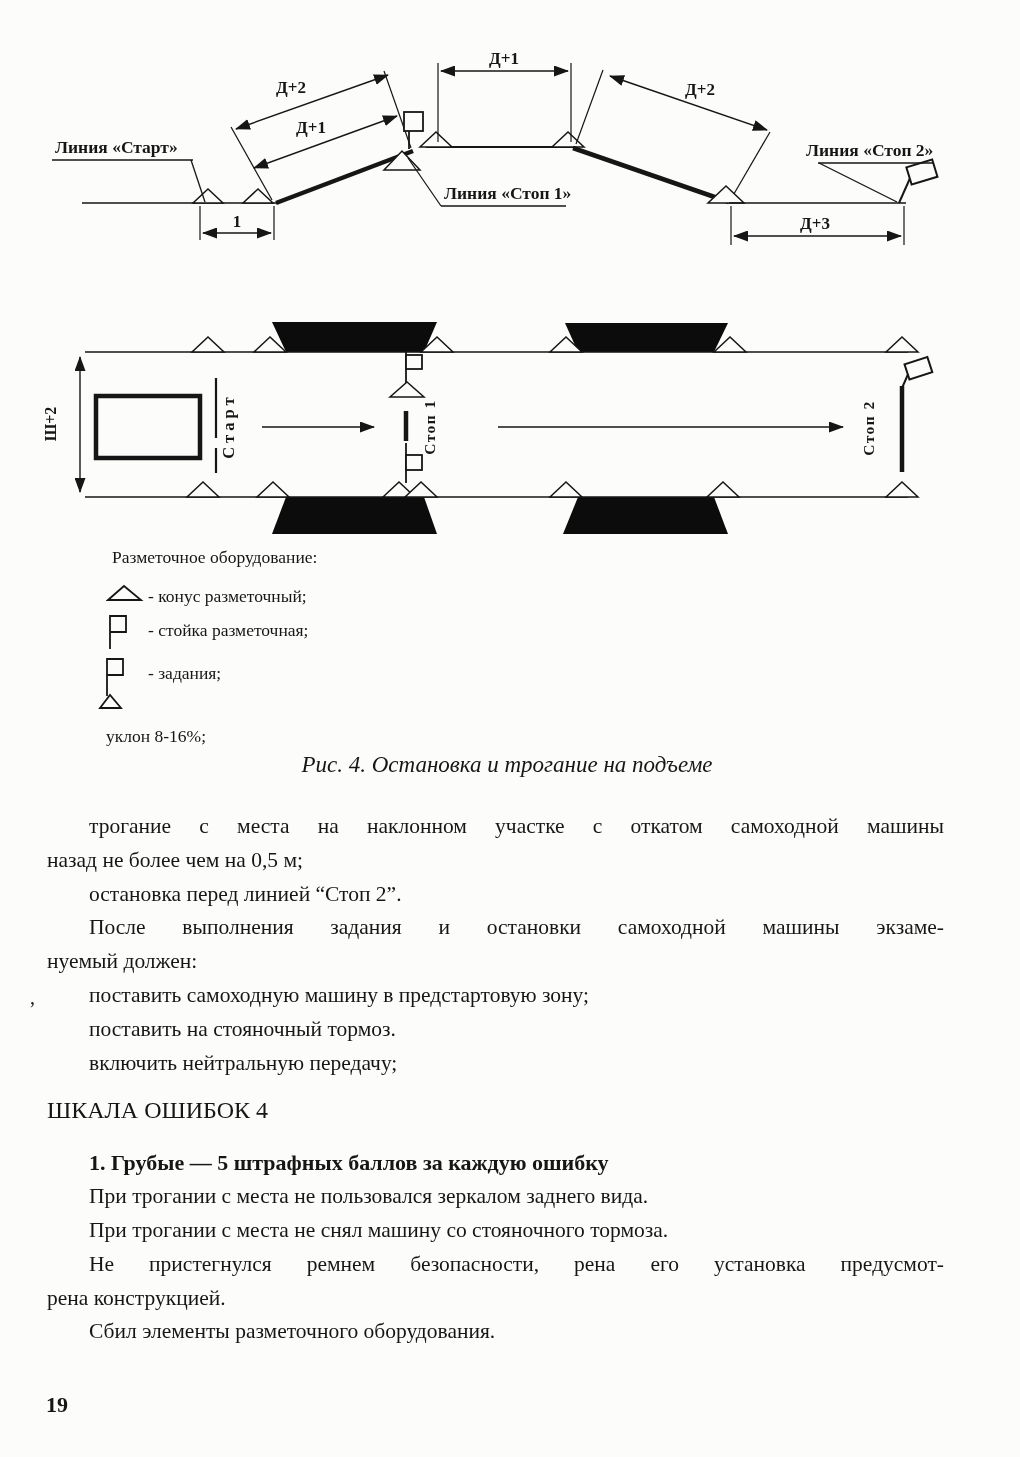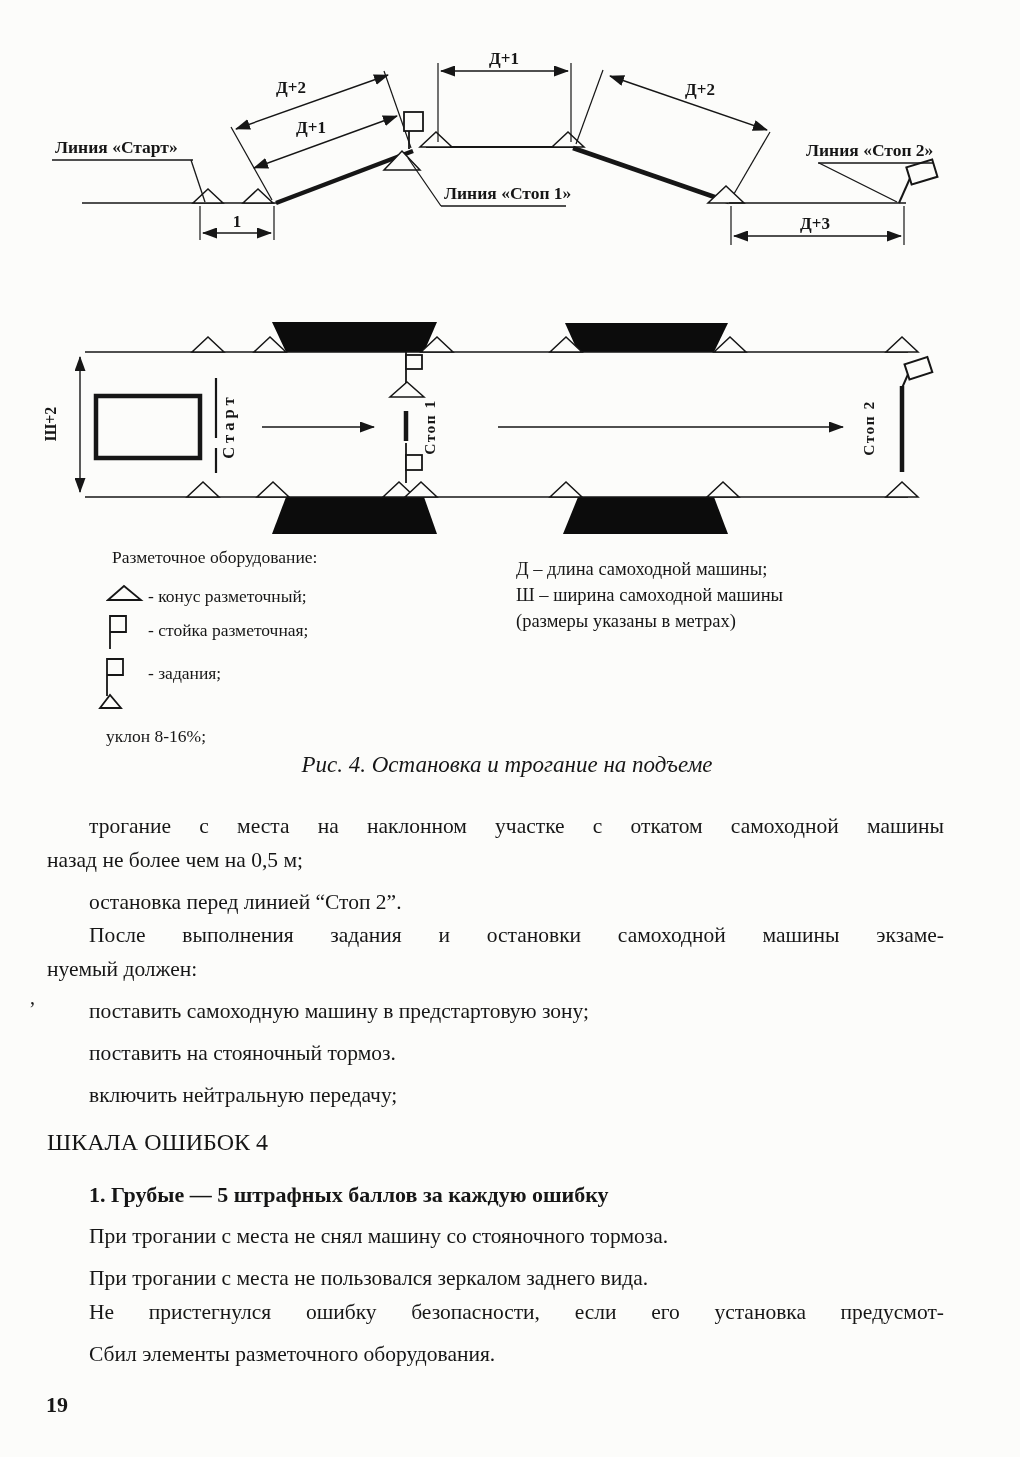--- a/index.html
+++ b/index.html
@@ -11,21 +11,21 @@
   svg text{font-family:"Liberation Serif", serif;fill:#161616;}
   .diagram-svg{position:absolute;left:0;top:0;}
   .abs{position:absolute;}
   .legend-label{font-size:17.5px;}
   .legend-title{font-size:17.5px;}
   .notes{font-size:18.5px;line-height:26px;}
   .slope{font-size:17.5px;}
   .caption{left:12px;top:752px;width:990px;text-align:center;font-style:italic;font-size:23px;}
   .body-text{left:47px;top:810px;width:897px;font-size:21.5px;}
   .bline{line-height:33.8px;white-space:nowrap;}
-  .indent{text-indent:42px;margin-top:8px;}
+  .indent{text-indent:42px;}
   .stretch{white-space:normal;text-align:justify;text-align-last:justify;}
   .heading{margin-top:14px;line-height:32px;text-align:left;font-weight:normal;font-size:24px;}
   .subheading{margin-top:20px;line-height:33.8px;font-weight:bold;font-size:22px;text-indent:42px;white-space:nowrap;}
   .pagenum{left:46px;top:1392px;font-weight:bold;font-size:22px;}
   .margin-mark{left:30px;top:986px;font-size:20px;}
 </style>
 </head>
 <body>
 
 <div class="page">
@@ -162,43 +162,39 @@
   </svg>
   <div class="abs legend-label" style="left:148px;top:620px;">- стойка разметочная;</div>
 
   <svg class="abs" style="left:98px;top:656px;" width="32" height="56">
     <path d="M9,3 H25 V19 H9 z M9,3 V40 M2,52 L23,52 L12,39 z" fill="none" stroke="#161616" stroke-width="1.8"></path>
   </svg>
   <div class="abs legend-label" style="left:148px;top:663px;">- задания;</div>
 
   <div class="abs slope" style="left:106px;top:726px;">уклон 8-16%;</div>
 
-  <div class="abs notes" style="left:516px;top:556px;">
-    <div>Д – длина самоходной машины;</div>
-    <div>Ш – ширина самоходной машины</div>
-    <div>(размеры указаны в метрах)</div>
-  </div>
 
   <div class="abs caption">Рис. 4. Остановка и трогание на подъеме</div>
 
   <div class="abs body-text">
     <div class="bline stretch" style="text-indent:42px;">трогание с места на наклонном участке с откатом самоходной машины</div>
     <div class="bline">назад не более чем на 0,5 м;</div>
     <div class="bline indent">остановка перед линией “Стоп 2”.</div>
     <div class="bline stretch" style="text-indent:42px;">После выполнения задания и остановки самоходной машины экзаме-</div>
     <div class="bline">нуемый должен:</div>
     <div class="bline indent">поставить самоходную машину в предстартовую зону;</div>
     <div class="bline indent">поставить на стояночный тормоз.</div>
     <div class="bline indent">включить нейтральную передачу;</div>
 
     <div class="heading">ШКАЛА ОШИБОК 4</div>
     <div class="subheading">1. Грубые — 5 штрафных баллов за каждую ошибку</div>
 
+    <div class="bline indent">При трогании с места не пользовался зеркалом заднего вида.</div>
     <div class="bline indent">При трогании с места не снял машину со стояночного тормоза.</div>
-    <div class="bline indent">При трогании с места не пользовался зеркалом заднего вида.</div>
-    <div class="bline stretch" style="text-indent:42px;">Не пристегнулся ошибку безопасности, если его установка предусмот-</div>
+    <div class="bline stretch" style="text-indent:42px;">Не пристегнулся ремнем безопасности, рена его установка предусмот-</div>
+    <div class="bline">рена конструкцией.</div>
     <div class="bline indent">Сбил элементы разметочного оборудования.</div>
   </div>
 
   <div class="abs margin-mark">,</div>
   <div class="abs pagenum">19</div>
 
 </div>
 
 </body></html>

